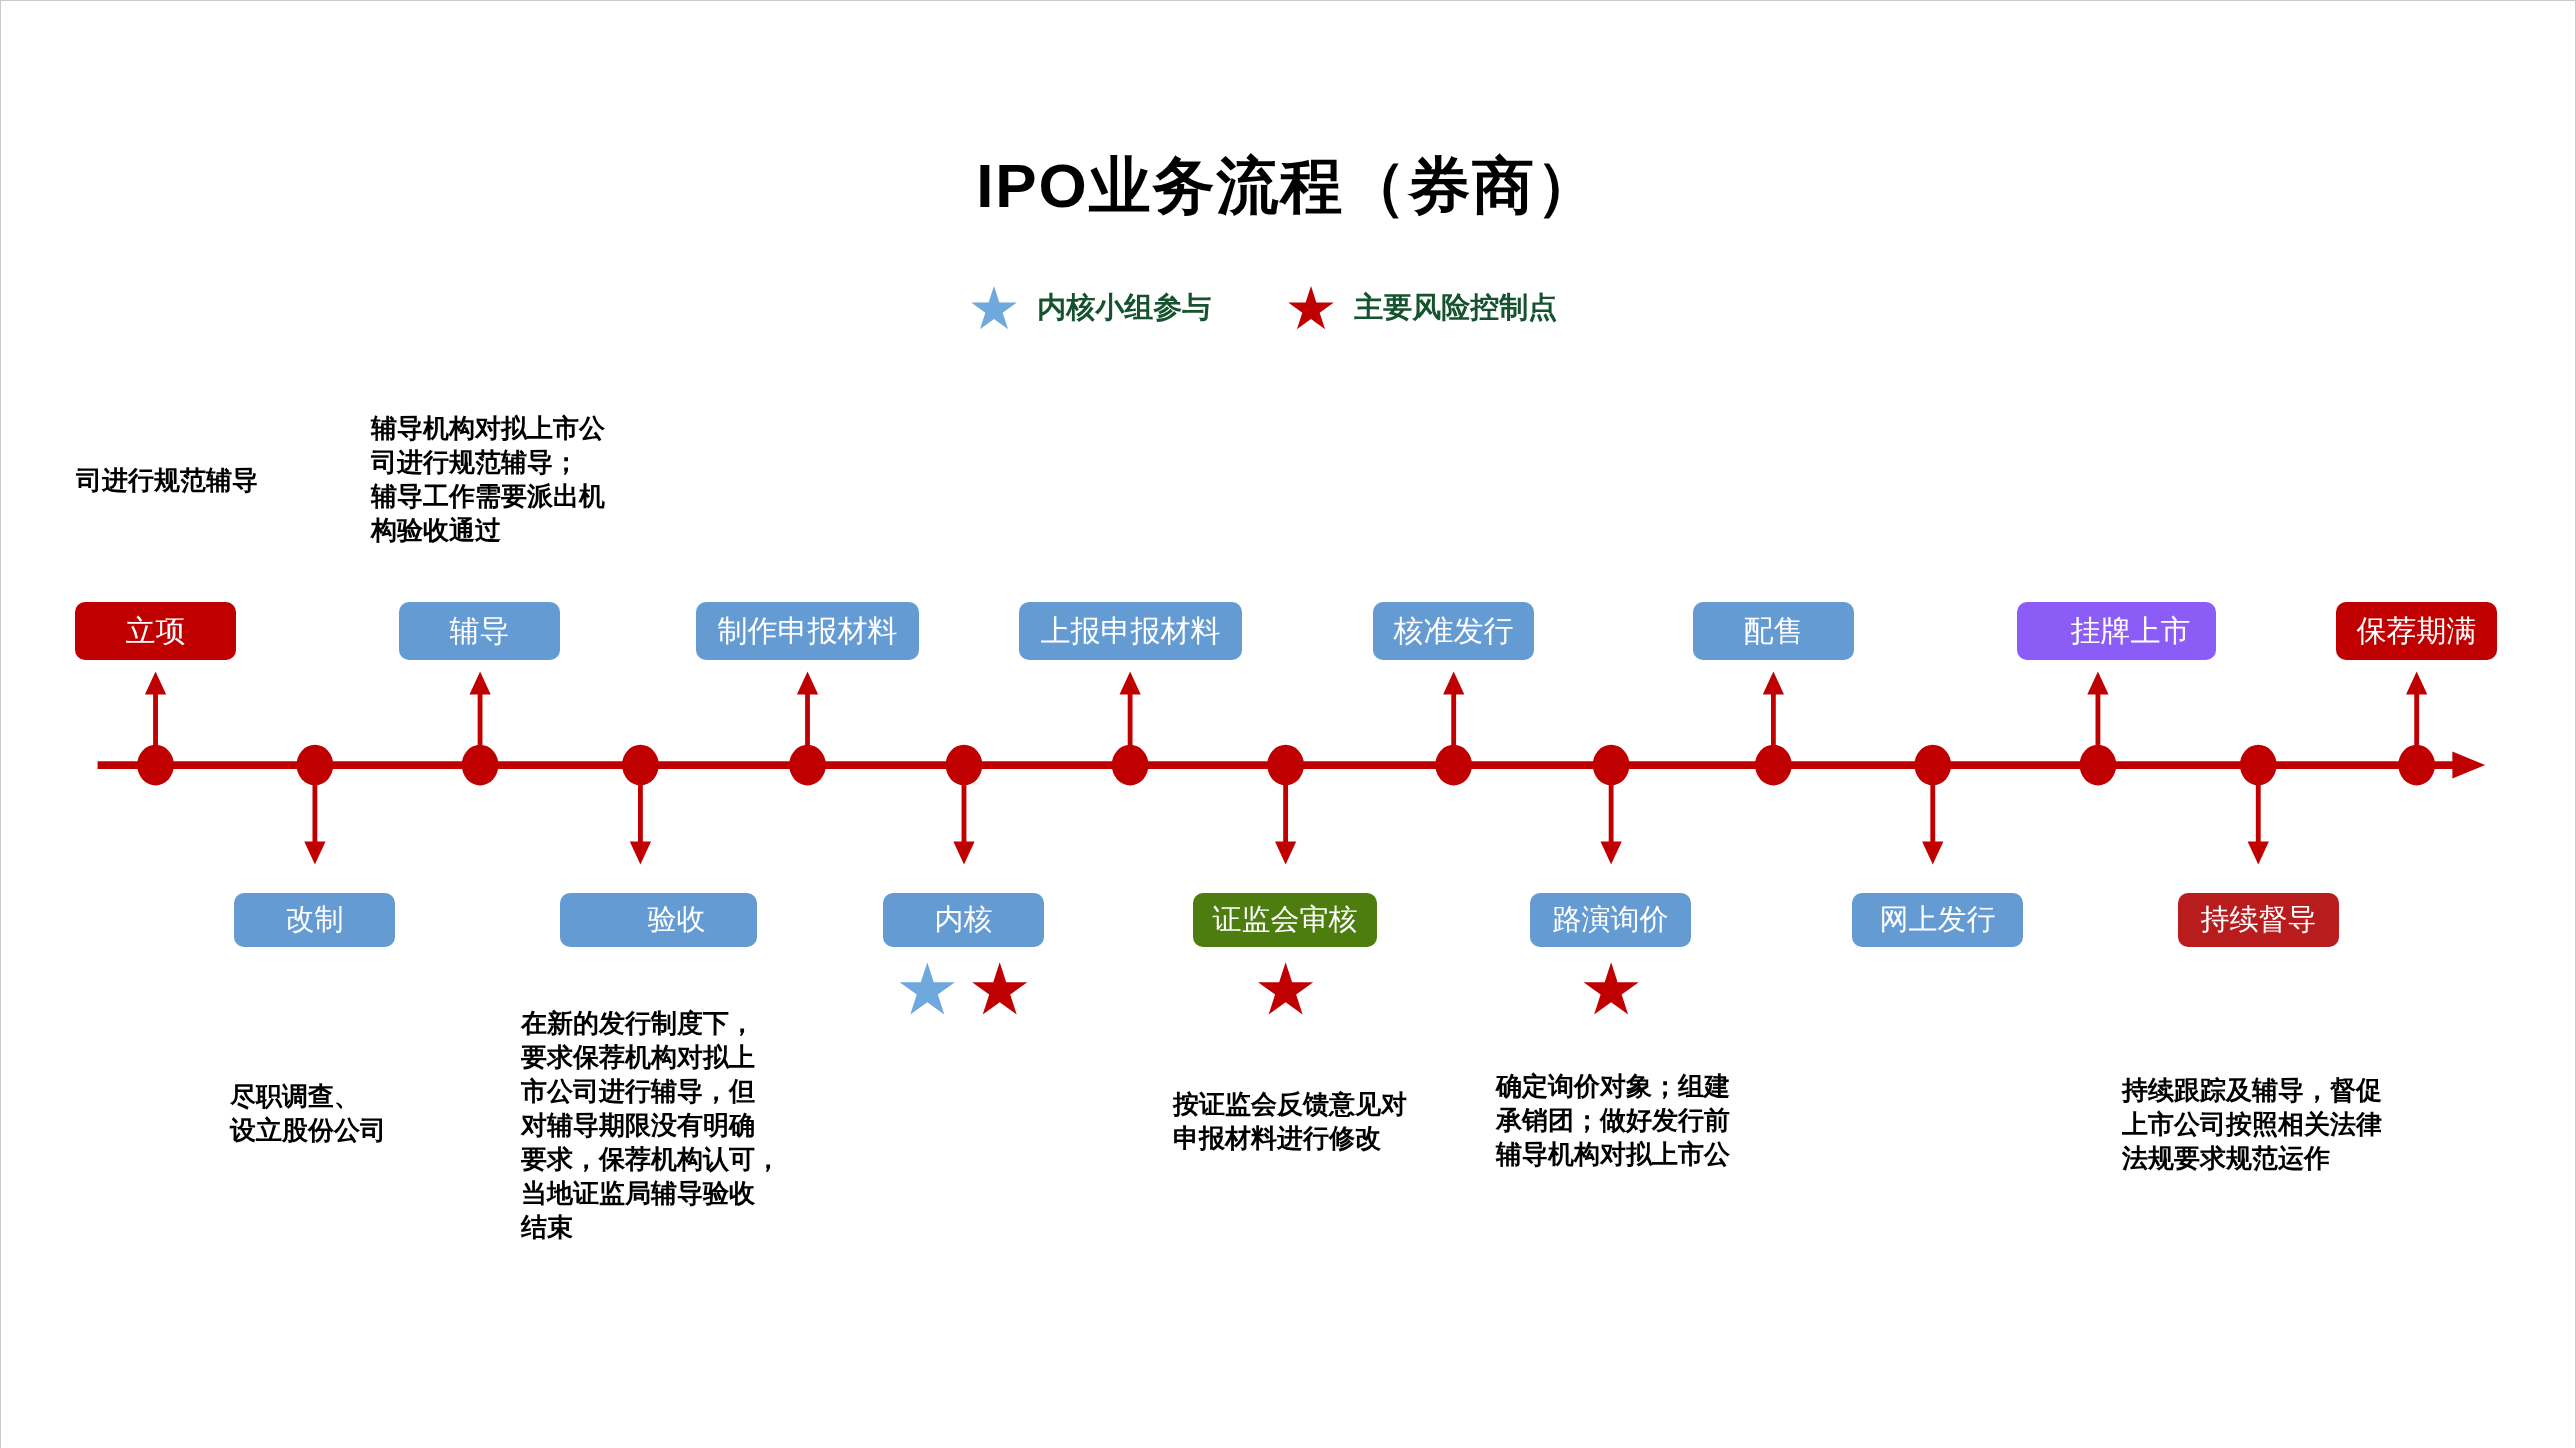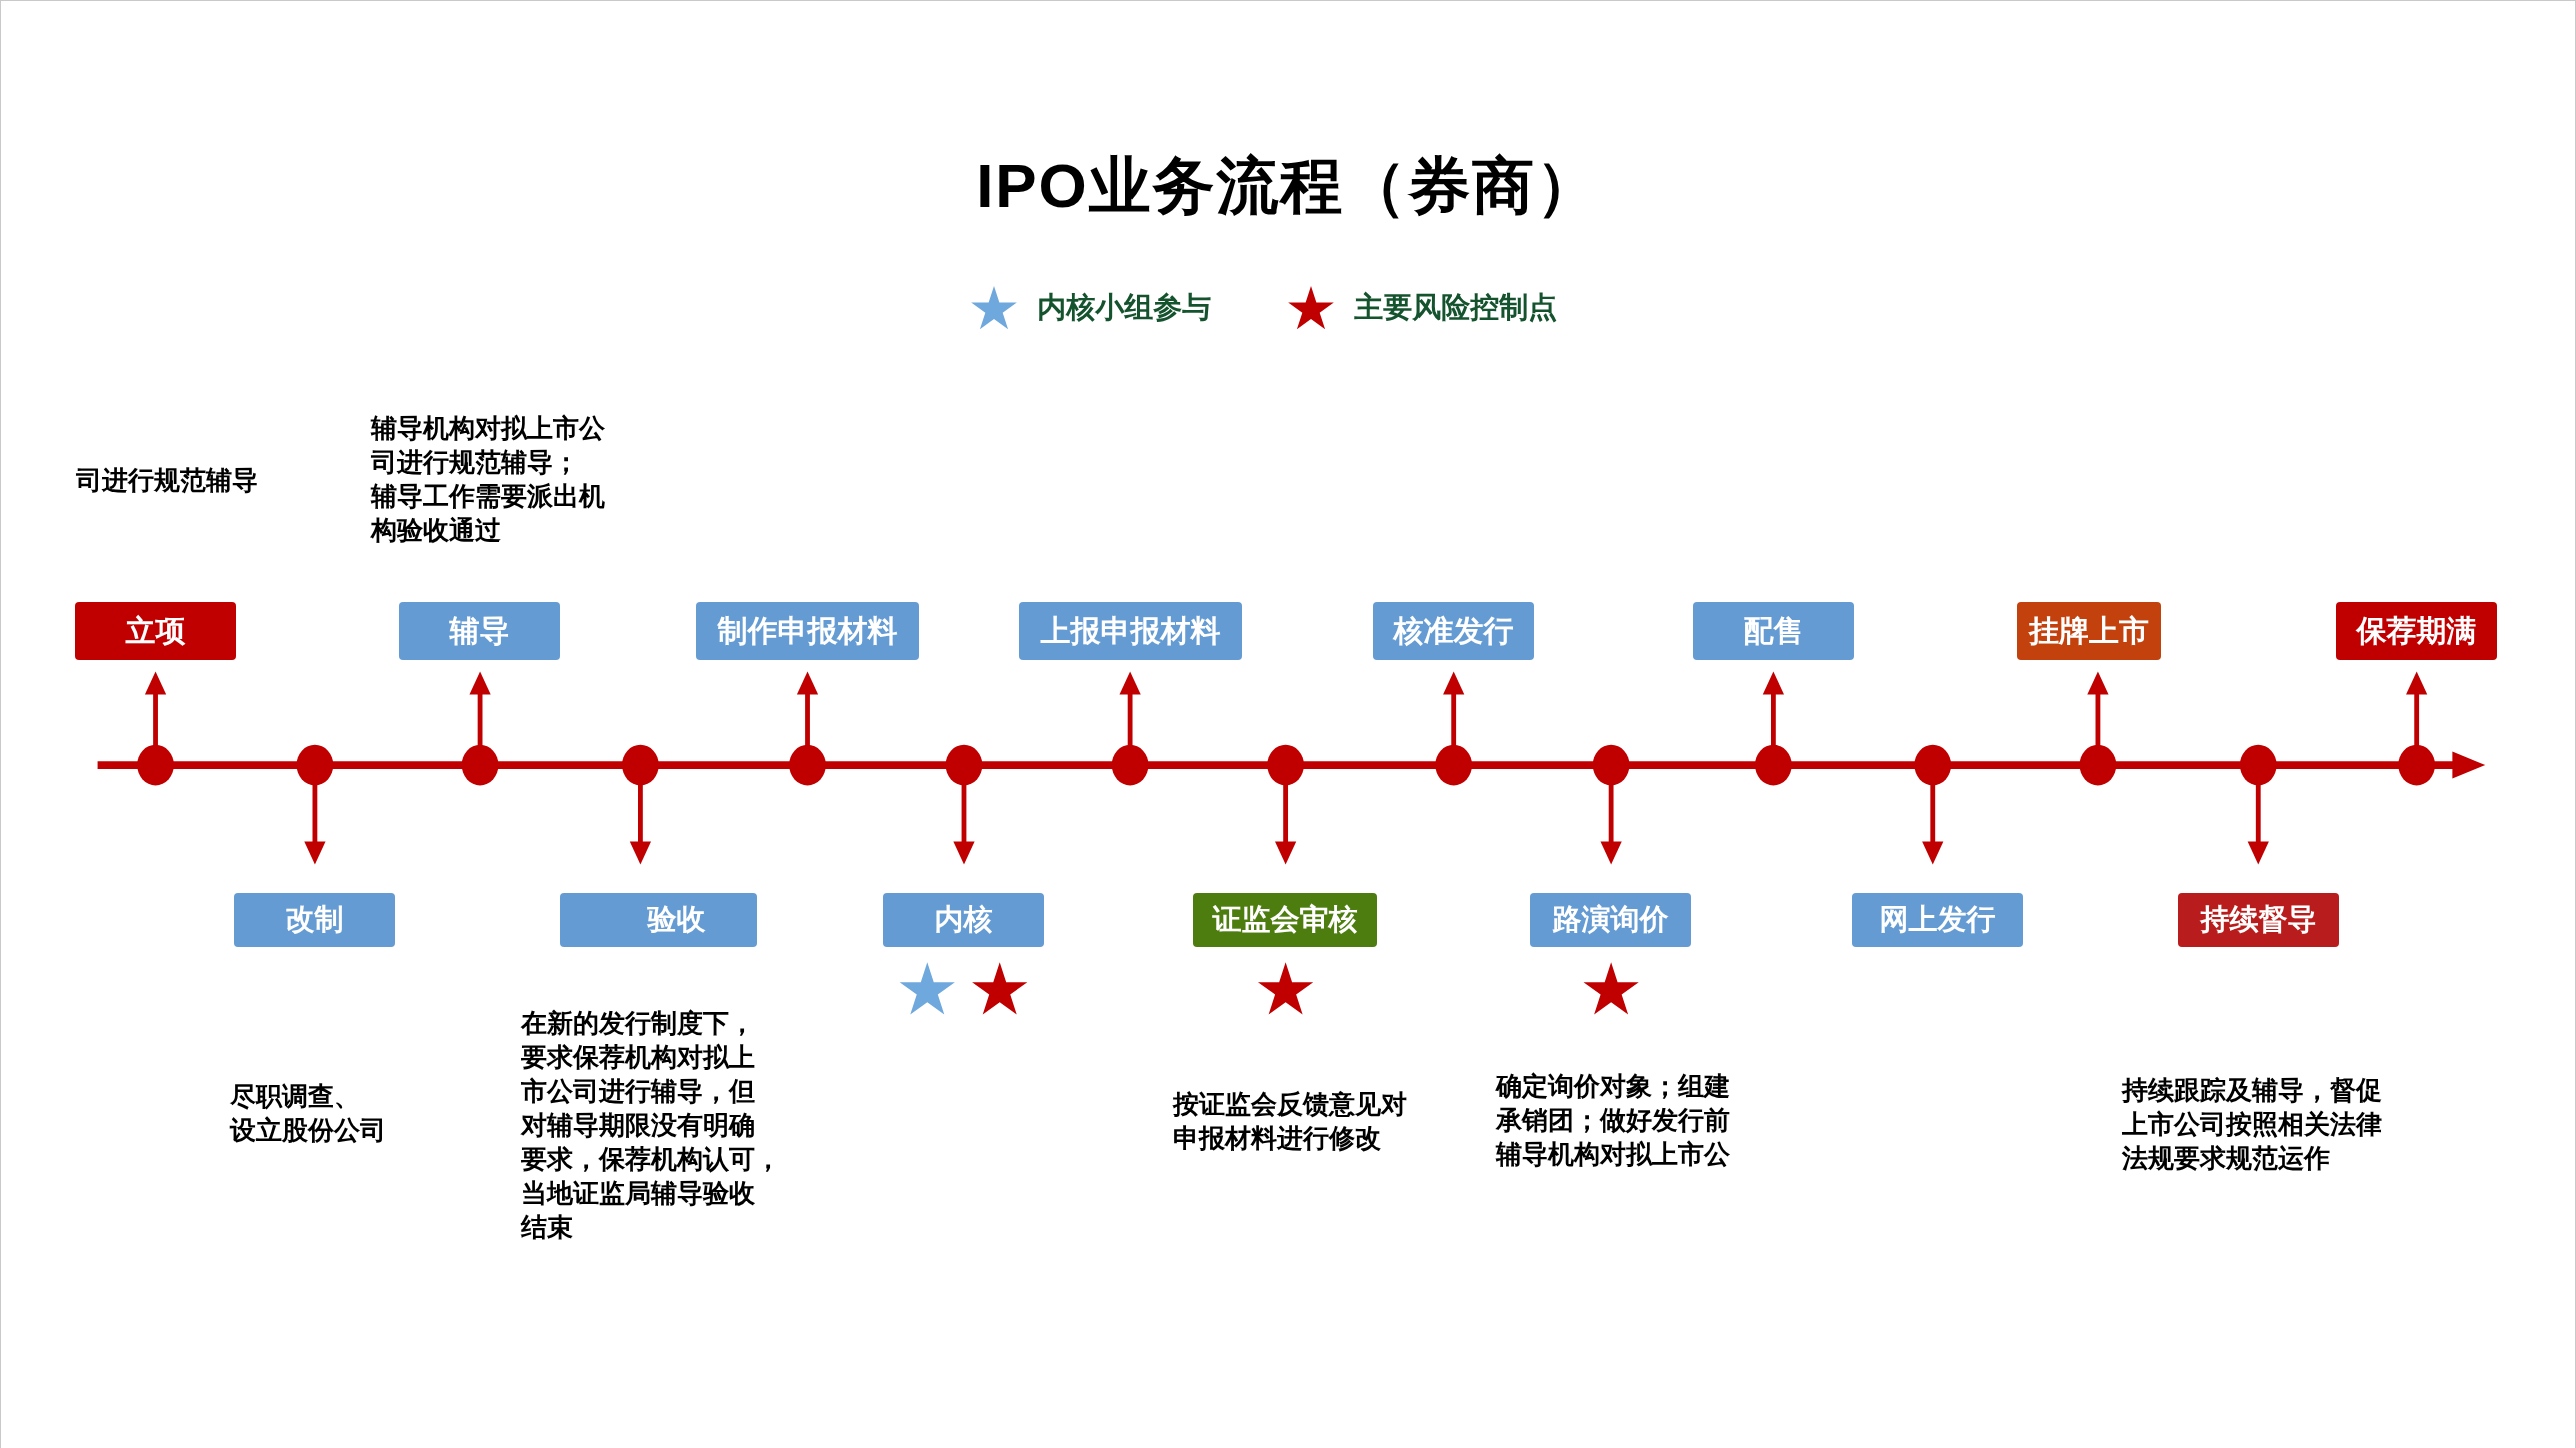--- a/index.html
+++ b/index.html
@@ -13,21 +13,21 @@
     font-size:62px;font-weight:bold;color:#000;letter-spacing:1.9px;
   }
   .legend-item{
     position:absolute;top:278px;height:58px;display:flex;align-items:center;gap:19.3px;
   }
   .legend-item .star-icon{width:48px;height:46px;display:block;}
   .legend-item span{font-size:29px;font-weight:bold;color:#14532d;}
   #timeline-svg{position:absolute;left:0;top:0;width:2576px;height:1449px;}
   .node{
     position:absolute;display:flex;align-items:center;justify-content:center;
-    color:#fff;font-weight:bold;border-radius:4px;white-space:nowrap;
+    color:#fff;font-weight:normal;border-radius:10px;white-space:nowrap;
   }
   .node.top{font-size:30px;}
   .node.bottom{font-size:29px;}
   .note{
     position:absolute;font-size:26px;line-height:34px;font-weight:bold;color:#000;
     white-space:pre-line;
   }
 </style>
 </head>
 <body>
@@ -104,21 +104,21 @@
       <polygon points="1667.0,995.0 1673.7,1015.8 1695.6,1015.7 1677.9,1028.5 1684.6,1049.3 1667.0,1036.4 1649.4,1049.3 1656.1,1028.5 1638.4,1015.7 1660.3,1015.8" fill="#C00000"></polygon>
     </svg>
 
   <div id="top-row">
       <div class="node top" style="left: 74px; top: 601px; width: 161px; height: 58px; background: rgb(192, 0, 0);">立项</div>
       <div class="node top" style="left: 398px; top: 601px; width: 161px; height: 58px; background: rgb(101, 155, 211);">辅导</div>
       <div class="node top" style="left: 695px; top: 601px; width: 223px; height: 58px; background: rgb(101, 155, 211);">制作申报材料</div>
       <div class="node top" style="left: 1018px; top: 601px; width: 223px; height: 58px; background: rgb(101, 155, 211);">上报申报材料</div>
       <div class="node top" style="left: 1372px; top: 601px; width: 161px; height: 58px; background: rgb(101, 155, 211);">核准发行</div>
       <div class="node top" style="left: 1692px; top: 601px; width: 161px; height: 58px; background: rgb(101, 155, 211);">配售</div>
-      <div class="node top" style="left: 2016px; top: 601px; width: 144px; height: 58px; background: #c2410c;">挂牌上市</div>
+      <div class="node top" style="left: 2016px; top: 601px; width: 171px; height: 58px; background: #8b5cf6; padding-left: 28px;">挂牌上市</div>
       <div class="node top" style="left: 2335px; top: 601px; width: 161px; height: 58px; background: rgb(192, 0, 0);">保荐期满</div>
     </div>
   <div id="bottom-row">
       <div class="node bottom" style="left: 233px; top: 892px; width: 161px; height: 54px; background: rgb(101, 155, 211);">改制</div>
       <div class="node bottom" style="left: 559px; top: 892px; width: 161px; height: 54px; background: rgb(101, 155, 211); padding-left: 36px;">验收</div>
       <div class="node bottom" style="left: 882px; top: 892px; width: 161px; height: 54px; background: rgb(101, 155, 211);">内核</div>
       <div class="node bottom" style="left: 1192px; top: 892px; width: 184px; height: 54px; background: #4d7c0f;">证监会审核</div>
       <div class="node bottom" style="left: 1529px; top: 892px; width: 161px; height: 54px; background: rgb(101, 155, 211);">路演询价</div>
       <div class="node bottom" style="left: 1851px; top: 892px; width: 171px; height: 54px; background: rgb(101, 155, 211);">网上发行</div>
       <div class="node bottom" style="left: 2177px; top: 892px; width: 161px; height: 54px; background: #b91c1c;">持续督导</div>

